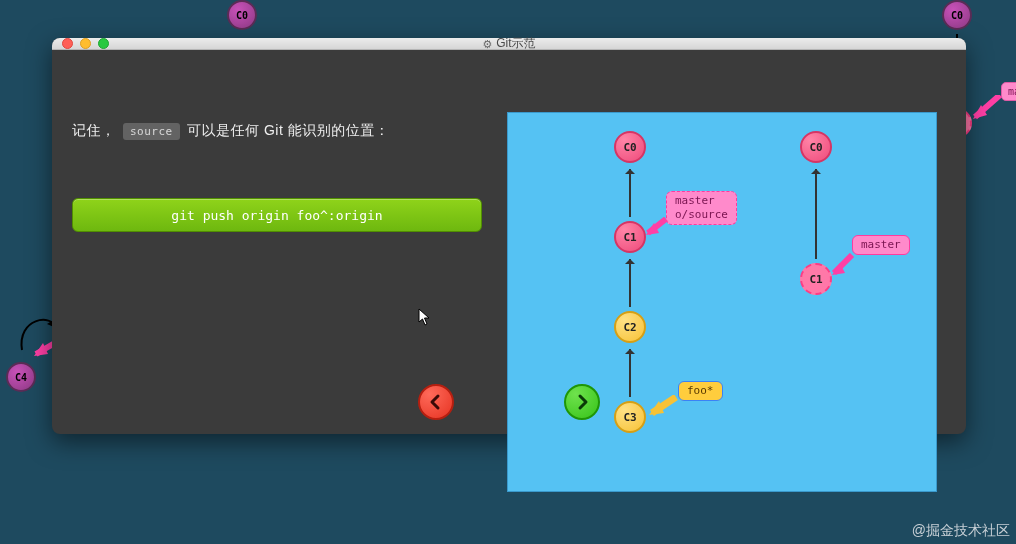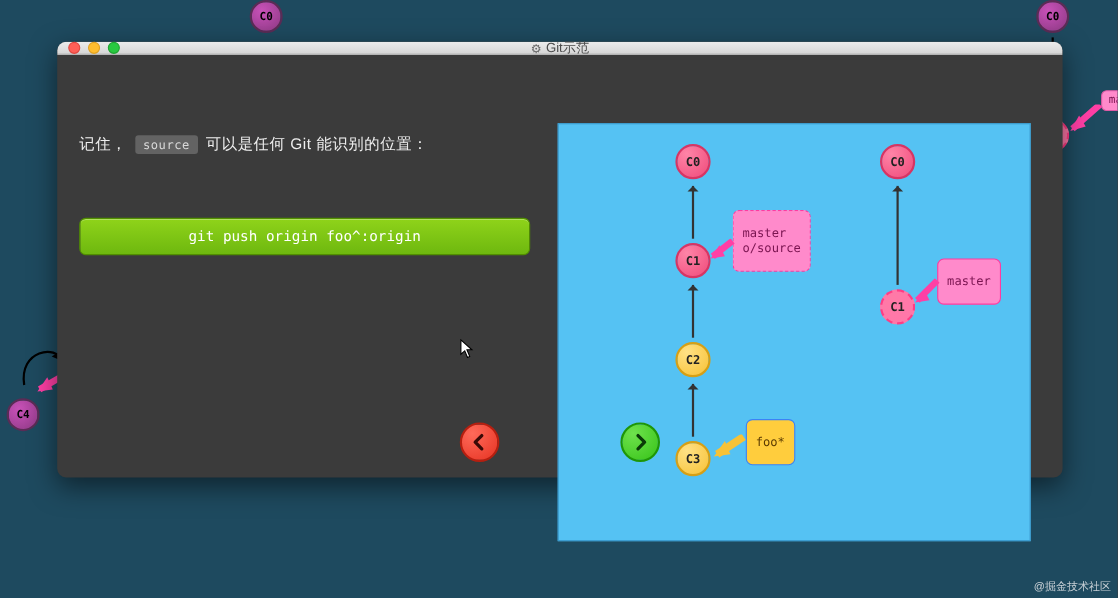--- a/index.html
+++ b/index.html
@@ -86,42 +86,42 @@
   .node.pink2 { background: radial-gradient(circle at 30% 25%, #ff7aa7,#ff76a9); border:2px dashed #ff3c84; }
   .node.yellow { background: radial-gradient(circle at 30% 25%, #ffe185,#f7c236); border:2px solid #d69f15; }
   .edge {
     position:absolute; width:2px; background:#333;
   }
   .edge::before {
     content:''; position:absolute; top:-5px; left:-4px;
     border:5px solid transparent; border-bottom-color:#333;
   }
   .tag {
-    position:absolute; padding:13px 8px; border-radius:6px;
+    position:absolute; padding:2px 8px; border-radius:6px;
     font:11px monospace; color:#5a3a00;
     display:flex; flex-direction:column; line-height:1.25;
   }
   .tag.pink { background:#ff8acb; border:1px dashed #ff3ba0; color:#7a1450; }
   .tag.yellow { background:#ffcd3d; border:1px solid #3b82f6; }
 
   
   .nav {
     position:absolute; bottom: 14px; left:0; right:0;
     display:flex; justify-content:center; gap:110px;
   }
   .nav-btn {
     width:36px; height:36px; border-radius:50%;
     display:flex; align-items:center; justify-content:center;
     font-size:20px; color:#222; cursor:pointer;
   }
   .nav-btn.red { background: radial-gradient(circle at 30% 25%,#ff6a5a,#e63322); border:2px solid #b51f10;}
   .nav-btn.green { background: radial-gradient(circle at 30% 25%,#6fe24d,#37c319); border:2px solid #1f9607;}
 
   .watermark {
-    position:absolute; right:6px; bottom:4px; color:#c8d0d6; font-size:10px; z-index:100;margin-left:38px;
+    position:absolute; right:6px; bottom:4px; color:#c8d0d6; font-size:14px; z-index:100;margin-left:38px;
   }
   .bg-tag {
     position:absolute; z-index:0; background:#ff8acb; border:1px solid #e05aa6;
     padding:3px 6px; border-radius:5px; font:10px monospace; color:#7a1450;
   }
 
   
   .bgR-node {
     position:absolute; width:30px; height:30px; border-radius:50%;
     background: radial-gradient(circle at 30% 25%, #ff7aa7,#ff76a9);

